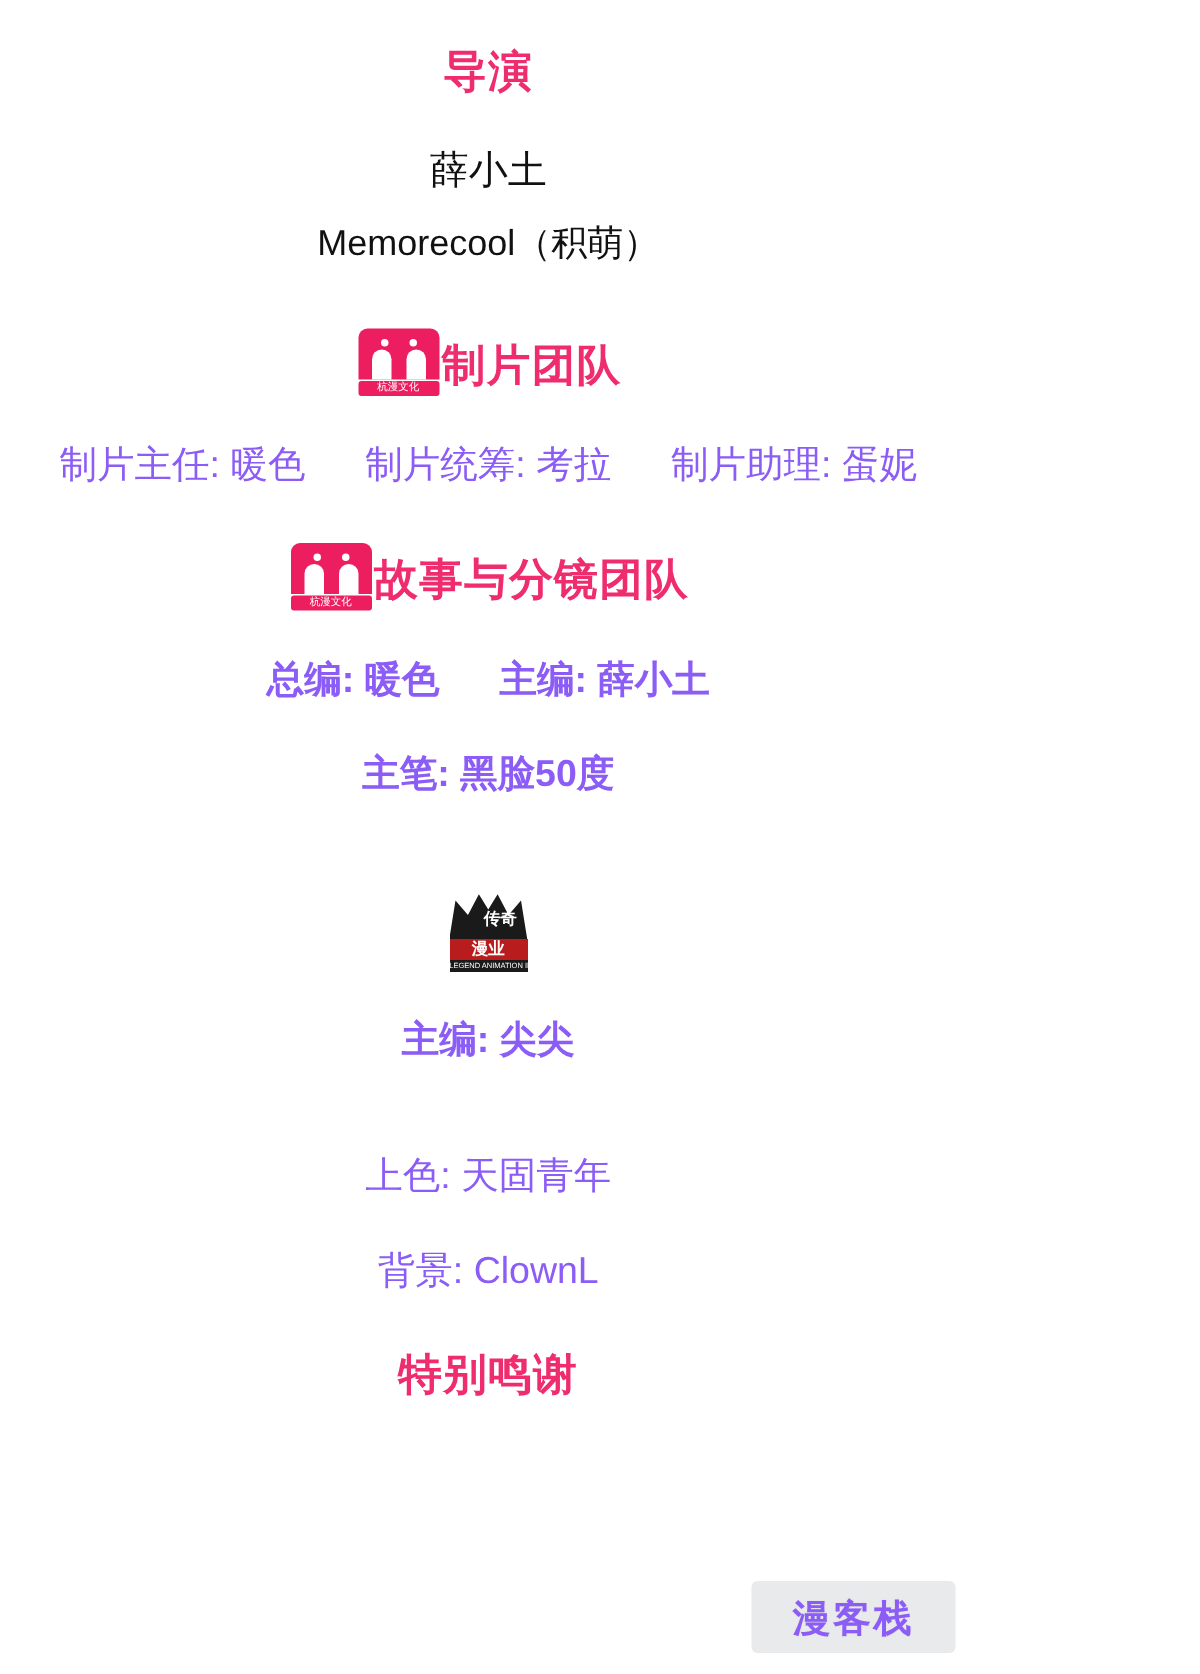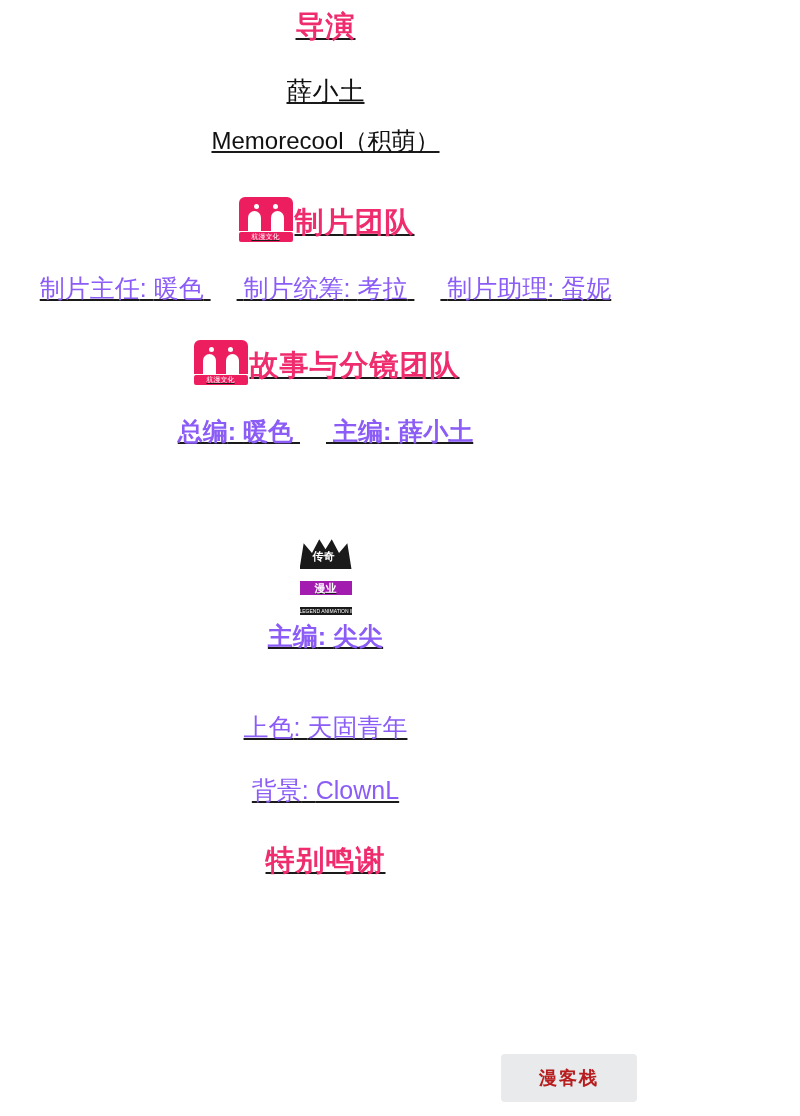--- a/index.html
+++ b/index.html
@@ -13,22 +13,21 @@
     font-family: "Liberation Sans", "DejaVu Sans", sans-serif;
     color: #1a1a1a;
     position: relative;
     overflow: hidden;
   }
   .page {
     width: 651px;
     height: 1116px;
     position: relative;
     box-sizing: border-box;
-    padding-top: 8px;
-    text-decoration: underline;
+    padding-top: 30px;
   }
   .section-title {
     text-align: center;
     color: #ef2d6e;
     font-weight: bold;
     font-size: 29px;
     letter-spacing: 1px;
     line-height: 1.3;
   }
   .center-row {
@@ -127,30 +126,30 @@
     margin: 0 auto;
     background: #1a1a1a;
     position: relative;
     clip-path: polygon(0% 100%, 8% 14%, 24% 46%, 38% 0%, 50% 34%, 62% 0%, 76% 46%, 92% 14%, 100% 100%);
   }
   .logo-tq .crown-text {
     position: absolute;
     left: 16px;
     right: 0;
     top: 11px;
-    text-align: left;
+    text-align: center;
     color: #ffffff;
     font-size: 11px;
     font-weight: bold;
     line-height: 12px;
   }
   .logo-tq .band {
     width: 52px;
-    margin: 12px auto;
-    background: #a21caf;
+    margin: 0 auto;
+    background: #b91c1c;
     color: #ffffff;
     font-size: 11px;
     font-weight: bold;
     line-height: 14px;
     text-align: center;
   }
   .logo-tq .sub {
     width: 52px;
     margin: 0 auto;
     background: #1a1a1a;
@@ -171,22 +170,22 @@
     width: 136px;
     height: 48px;
     background: #e9eaec;
     border-radius: 4px;
     display: flex;
     align-items: center;
     justify-content: center;
     gap: 2px;
   }
   .watermark span {
-    color: #b91c1c;
-    font-size: 18px;
+    color: #8b5cf6;
+    font-size: 25px;
     font-weight: bold;
     letter-spacing: 2px;
     text-shadow: 0 0 1px #d4d6d9;
   }
 </style>
 </head>
 <body>
 
 <div class="page">
 
@@ -234,20 +233,24 @@
   </div>
   <div class="sp-22"></div>
   <div class="credits-row bold">
     <span>总编</span>:
     <span>暖色</span>
     <span class="gap"></span>
     <span>主编</span>:
     <span>薛小土</span>
   </div>
   <div class="sp-28"></div>
+  <div class="credits-row bold">
+    <span>主笔</span>:
+    <span>黑脸50度</span>
+  </div>
   <div class="sp-28"></div>
 
   <div class="sp-34"></div>
 
   <div class="center-row">
     <div class="logo logo-tq">
       <div class="crown"></div>
       <div class="crown-text">传奇</div>
       <div class="band">漫业</div>
       <div class="sub">LEGEND ANIMATION INDUSTRY</div>

